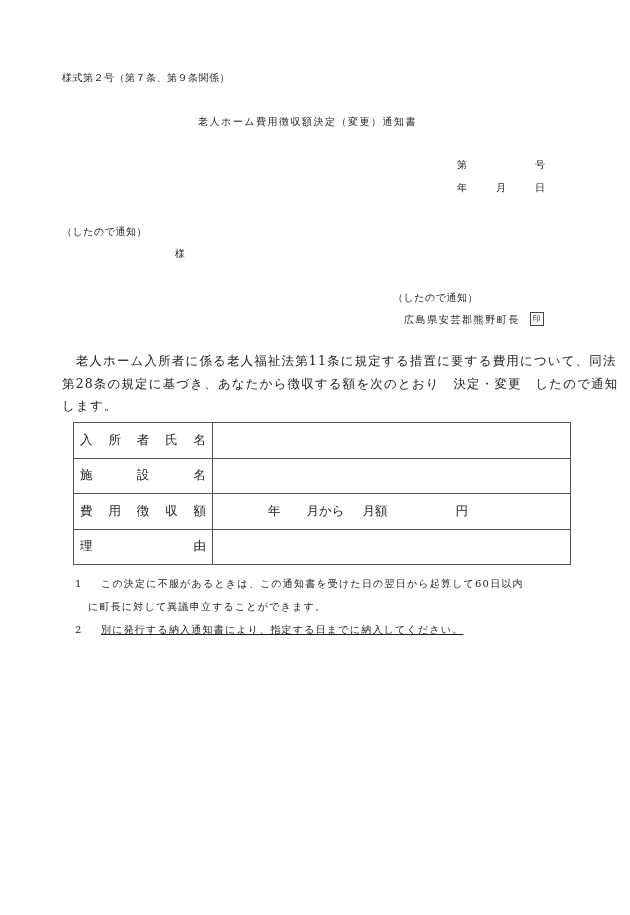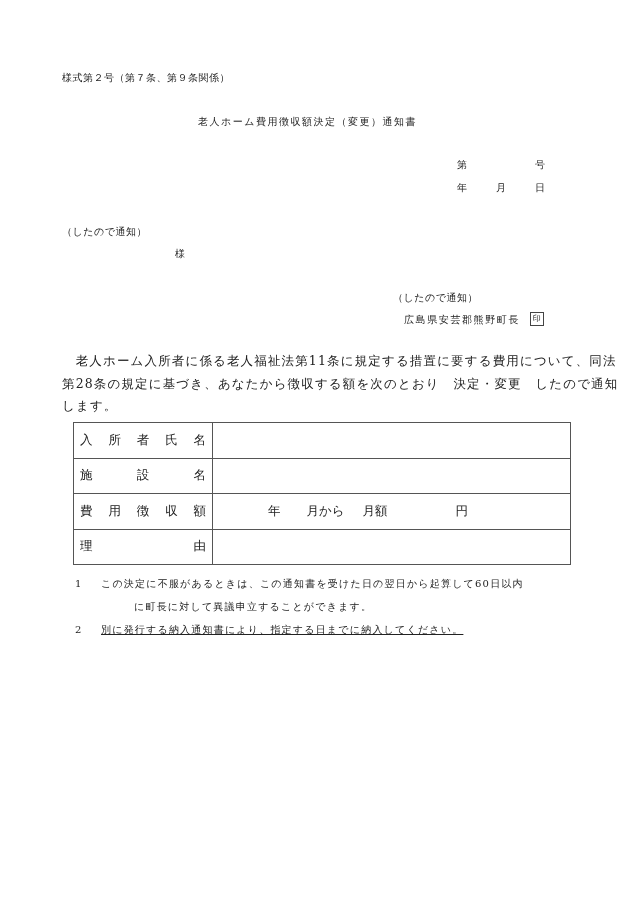--- a/index.html
+++ b/index.html
@@ -31,21 +31,21 @@
     width: 498px; border-collapse: collapse;
     font-size: 12.5px;
   }
   table.info td { border: 1px solid #555; height: 34.5px; padding: 0; }
   table.info td.label { width: 126px; padding: 0 6px 0 6px; }
   .label-inner { display: flex; justify-content: space-between; }
   .fee-line { display: flex; padding-left: 55px; }
   .fee-line span { white-space: nowrap; }
   .notes { position: absolute; left: 75px; font-size: 10px; line-height: 22.5px; letter-spacing: 1.2px; white-space: nowrap; }
   #note1 { top: 573px; }
-  #note1b { top: 596px; left: 88px; margin-left: 46px; }
+  #note1b { top: 596px; left: 88px; }
   #note2 { top: 619px; text-decoration: underline; }
 </style>
 </head>
 <body>
 
 <div class="t" id="form-number">様式第２号（第７条、第９条関係）</div>
 <div class="t" id="doc-title">老人ホーム費用徴収額決定（変更）通知書</div>
 
 <div class="t" id="num-dai">第</div>
 <div class="t" id="num-go">号</div>

